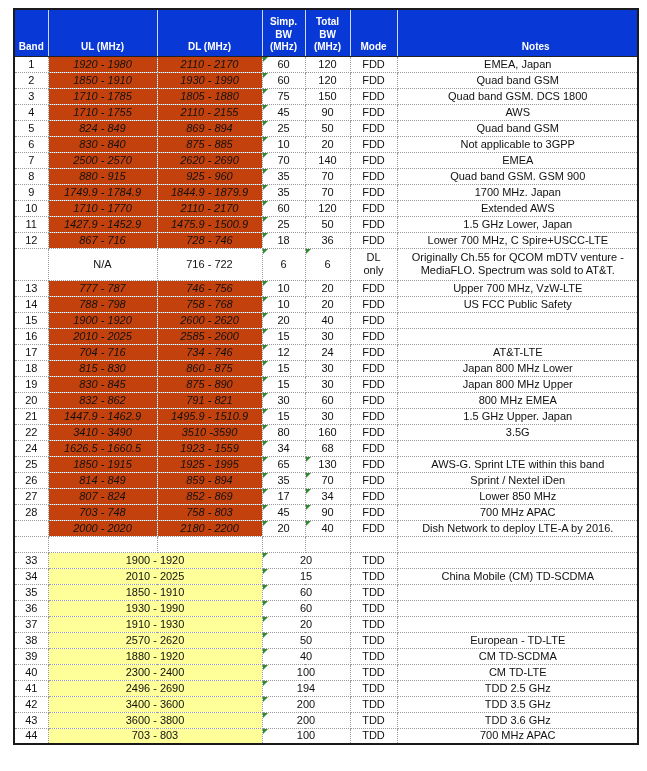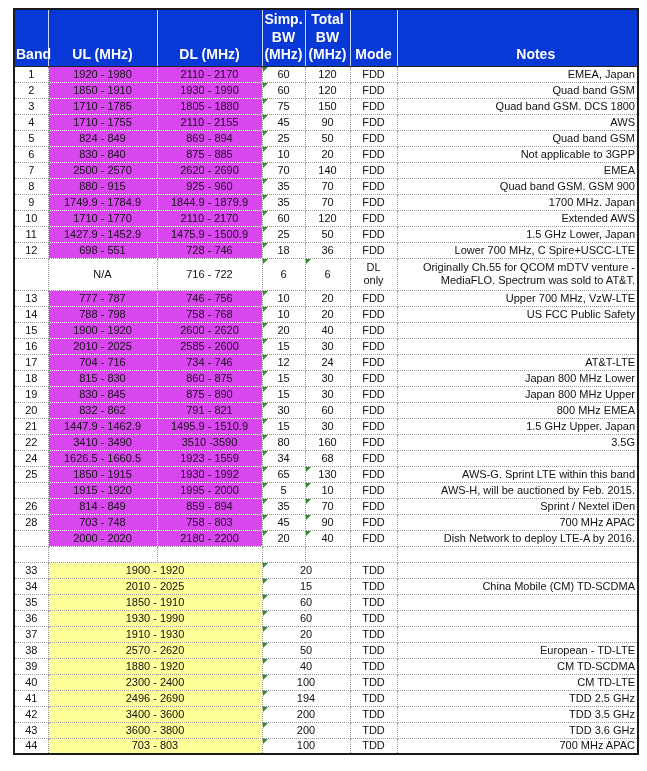--- a/index.html
+++ b/index.html
@@ -1,33 +1,33 @@
 <!DOCTYPE html>
 <html><head>
 <meta charset="utf-8">
 <style>
   html,body{margin:0;padding:0;background:#ffffff;}
   body{width:647px;height:771px;position:relative;font-family:"Liberation Sans", sans-serif;}
   .sheet{position:absolute;left:13px;top:8px;}
   table{border-collapse:collapse;table-layout:fixed;width:624px;border:2px solid #1a1a1a;}
   thead tr{height:47px;}
-  th{background:var(--header-bg,#0838d6);color:#fff;font-size:14px;font-weight:bold;
+  th{background:var(--header-bg,#0838d6);color:#fff;font-size:10px;font-weight:bold;
      vertical-align:bottom;text-align:center;padding:1px 1px 2px 1px;
      border-right:1px solid rgba(255,255,255,0.8);border-bottom:1px solid #222;
      white-space:pre-line;line-height:1.25;}
   th:last-child{border-right:none;padding-left:38px;}
   tbody tr{height:16px;}
   tbody tr.tall{height:32px;}
   td{font-size:11px;line-height:1.15;color:#111;text-align:center;padding:0 2px;
      border-right:1px dotted #999;border-bottom:1px dotted #999;
      position:relative;overflow:hidden;white-space:nowrap;vertical-align:middle;}
   td:last-child{border-right:none;}
-  td.g{background:#d946ef;}
+  td.g{background:#c2410c;font-style:italic;}
   td.y{background:#ffff99;}
-  td.notes{text-align:right;padding-left:3px;}
+  td.notes{text-align:center;padding-left:3px;}
   td.wrap{white-space:normal;line-height:1.2;}
   td.mode{white-space:pre-line;}
   .tri{position:absolute;top:0;left:0;width:0;height:0;
        border-top:5px solid #2e8b2e;border-right:5px solid transparent;}
 </style>
 </head>
 <body>
 
 <div class="sheet">
   <table>
@@ -150,21 +150,21 @@
           <td>11</td>
           <td class="g">1427.9 - 1452.9</td>
           <td class="g">1475.9 - 1500.9</td>
           <td>25<span class="tri"></span></td>
           <td>50</td>
           <td class="mode">FDD</td>
           <td class="notes">1.5 GHz Lower, Japan</td>
         </tr>
         <tr>
           <td>12</td>
-          <td class="g">698 - 551</td>
+          <td class="g">867 - 716</td>
           <td class="g">728 - 746</td>
           <td>18<span class="tri"></span></td>
           <td>36</td>
           <td class="mode">FDD</td>
           <td class="notes">Lower 700 MHz, C Spire+USCC-LTE</td>
         </tr>
         <tr class="tall">
           <td></td>
           <td>N/A</td>
           <td>716 - 722</td>
@@ -269,45 +269,45 @@
           <td class="g">1626.5 - 1660.5</td>
           <td class="g">1923 - 1559</td>
           <td>34<span class="tri"></span></td>
           <td>68</td>
           <td class="mode">FDD</td>
           <td class="notes"></td>
         </tr>
         <tr>
           <td>25</td>
           <td class="g">1850 - 1915</td>
-          <td class="g">1930 - 1992</td>
+          <td class="g">1925 - 1995</td>
           <td>65<span class="tri"></span></td>
           <td>130<span class="tri"></span></td>
           <td class="mode">FDD</td>
           <td class="notes">AWS-G. Sprint LTE within this band</td>
-        </tr>
-        <tr>
-          <td></td>
-          <td class="g">1915 - 1920</td>
-          <td class="g">1995 - 2000</td>
-          <td>5<span class="tri"></span></td>
-          <td>10<span class="tri"></span></td>
-          <td class="mode">FDD</td>
-          <td class="notes">AWS-H, will be auctioned by Feb. 2015.</td>
         </tr>
         <tr>
           <td>26</td>
           <td class="g">814 - 849</td>
           <td class="g">859 - 894</td>
           <td>35<span class="tri"></span></td>
           <td>70<span class="tri"></span></td>
           <td class="mode">FDD</td>
           <td class="notes">Sprint / Nextel iDen</td>
         </tr>
         <tr>
+          <td>27</td>
+          <td class="g">807 - 824</td>
+          <td class="g">852 - 869</td>
+          <td>17<span class="tri"></span></td>
+          <td>34<span class="tri"></span></td>
+          <td class="mode">FDD</td>
+          <td class="notes">Lower 850 MHz</td>
+        </tr>
+        <tr>
           <td>28</td>
           <td class="g">703 - 748</td>
           <td class="g">758 - 803</td>
           <td>45<span class="tri"></span></td>
           <td>90<span class="tri"></span></td>
           <td class="mode">FDD</td>
           <td class="notes">700 MHz APAC</td>
         </tr>
         <tr>
           <td></td>

